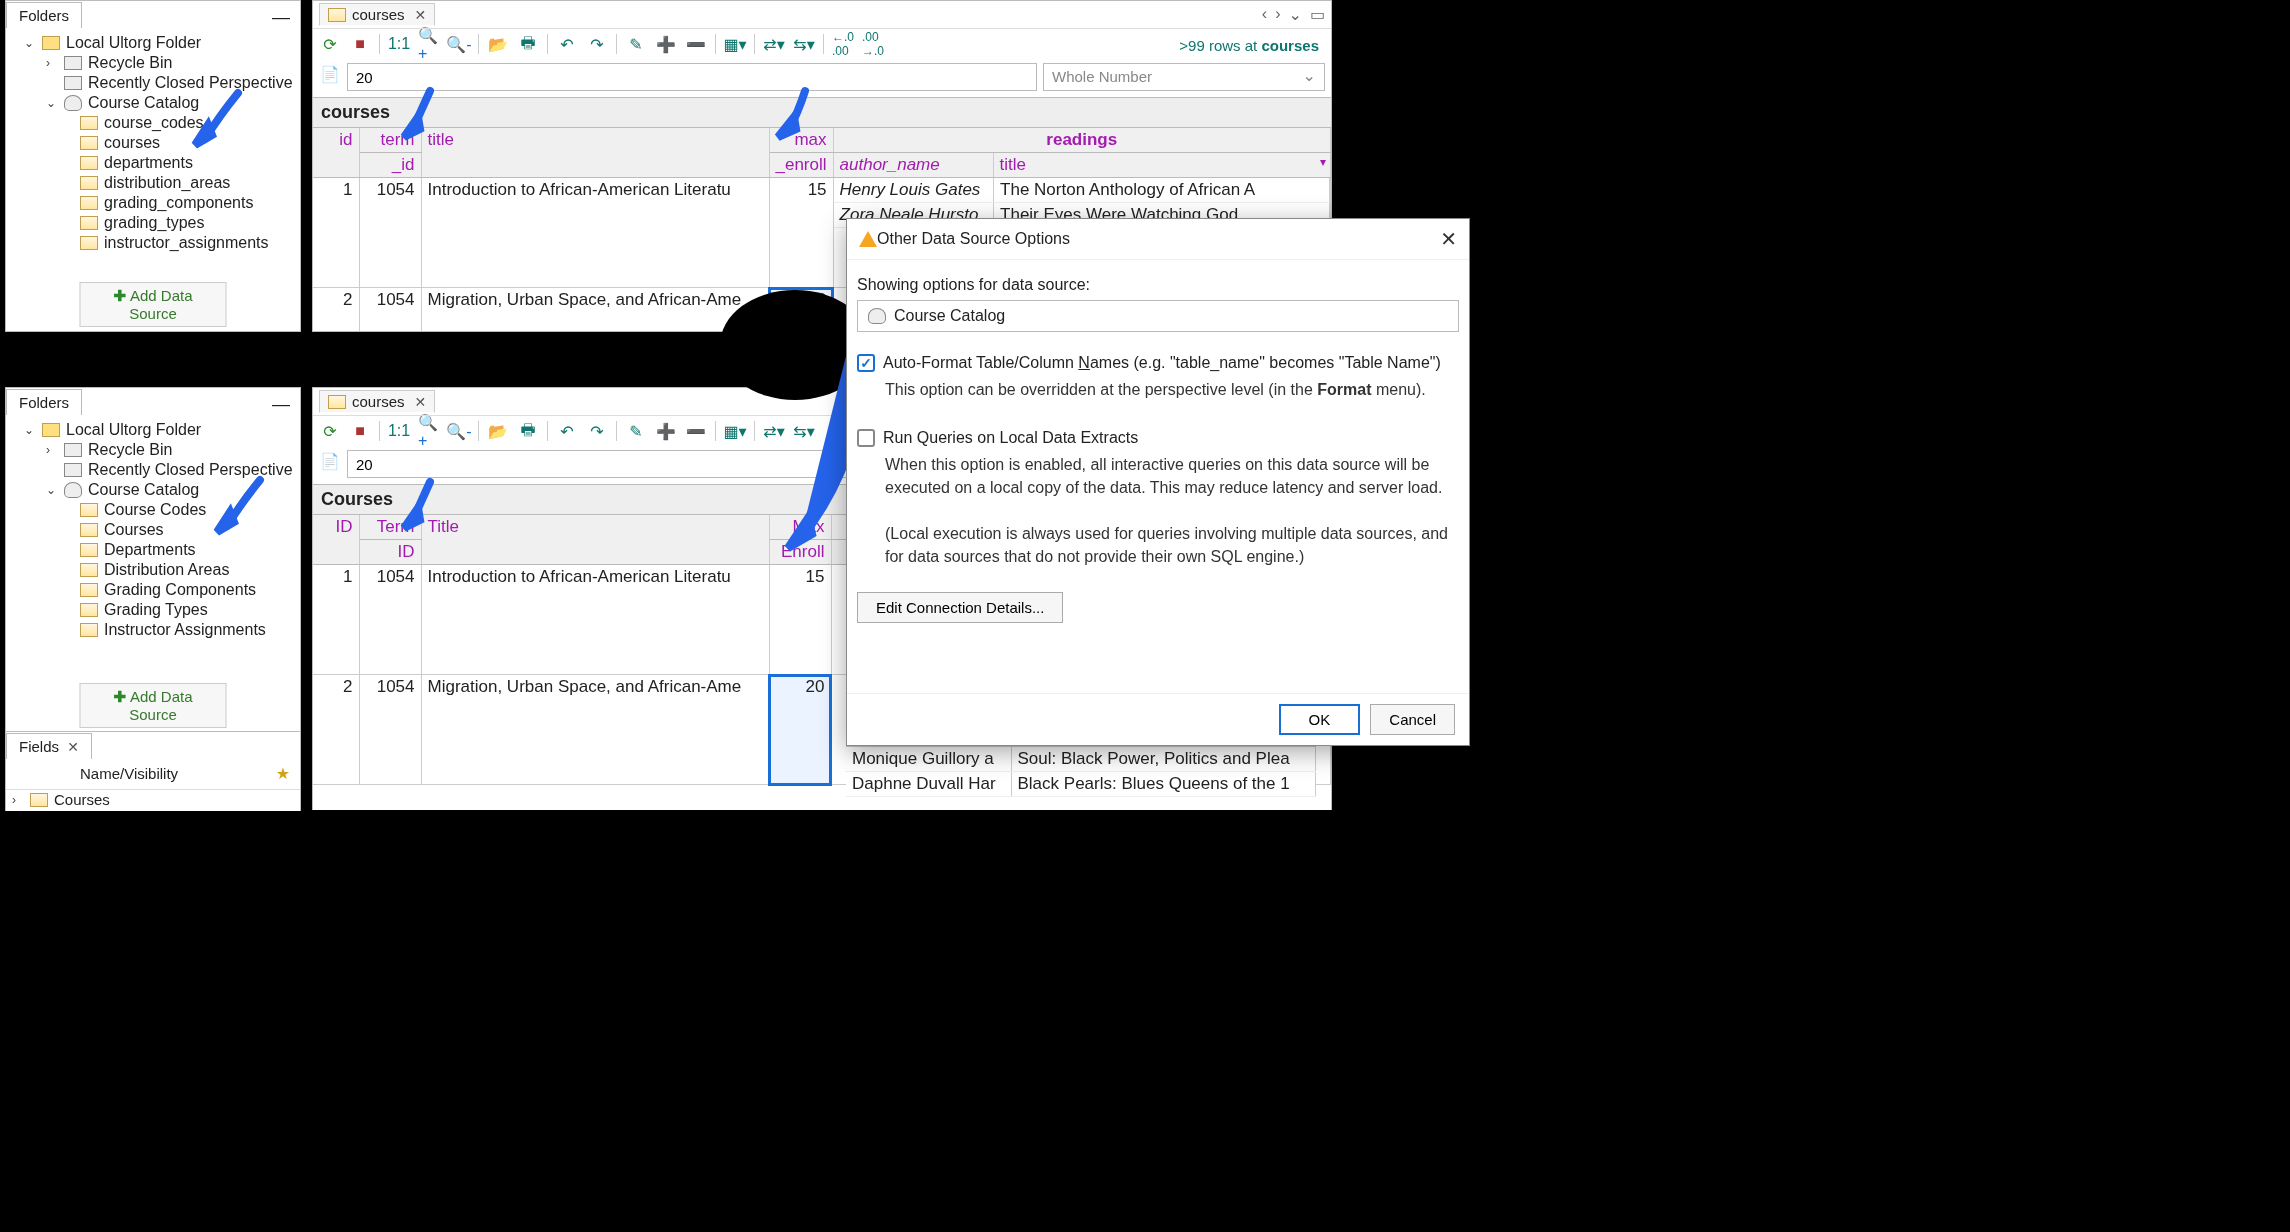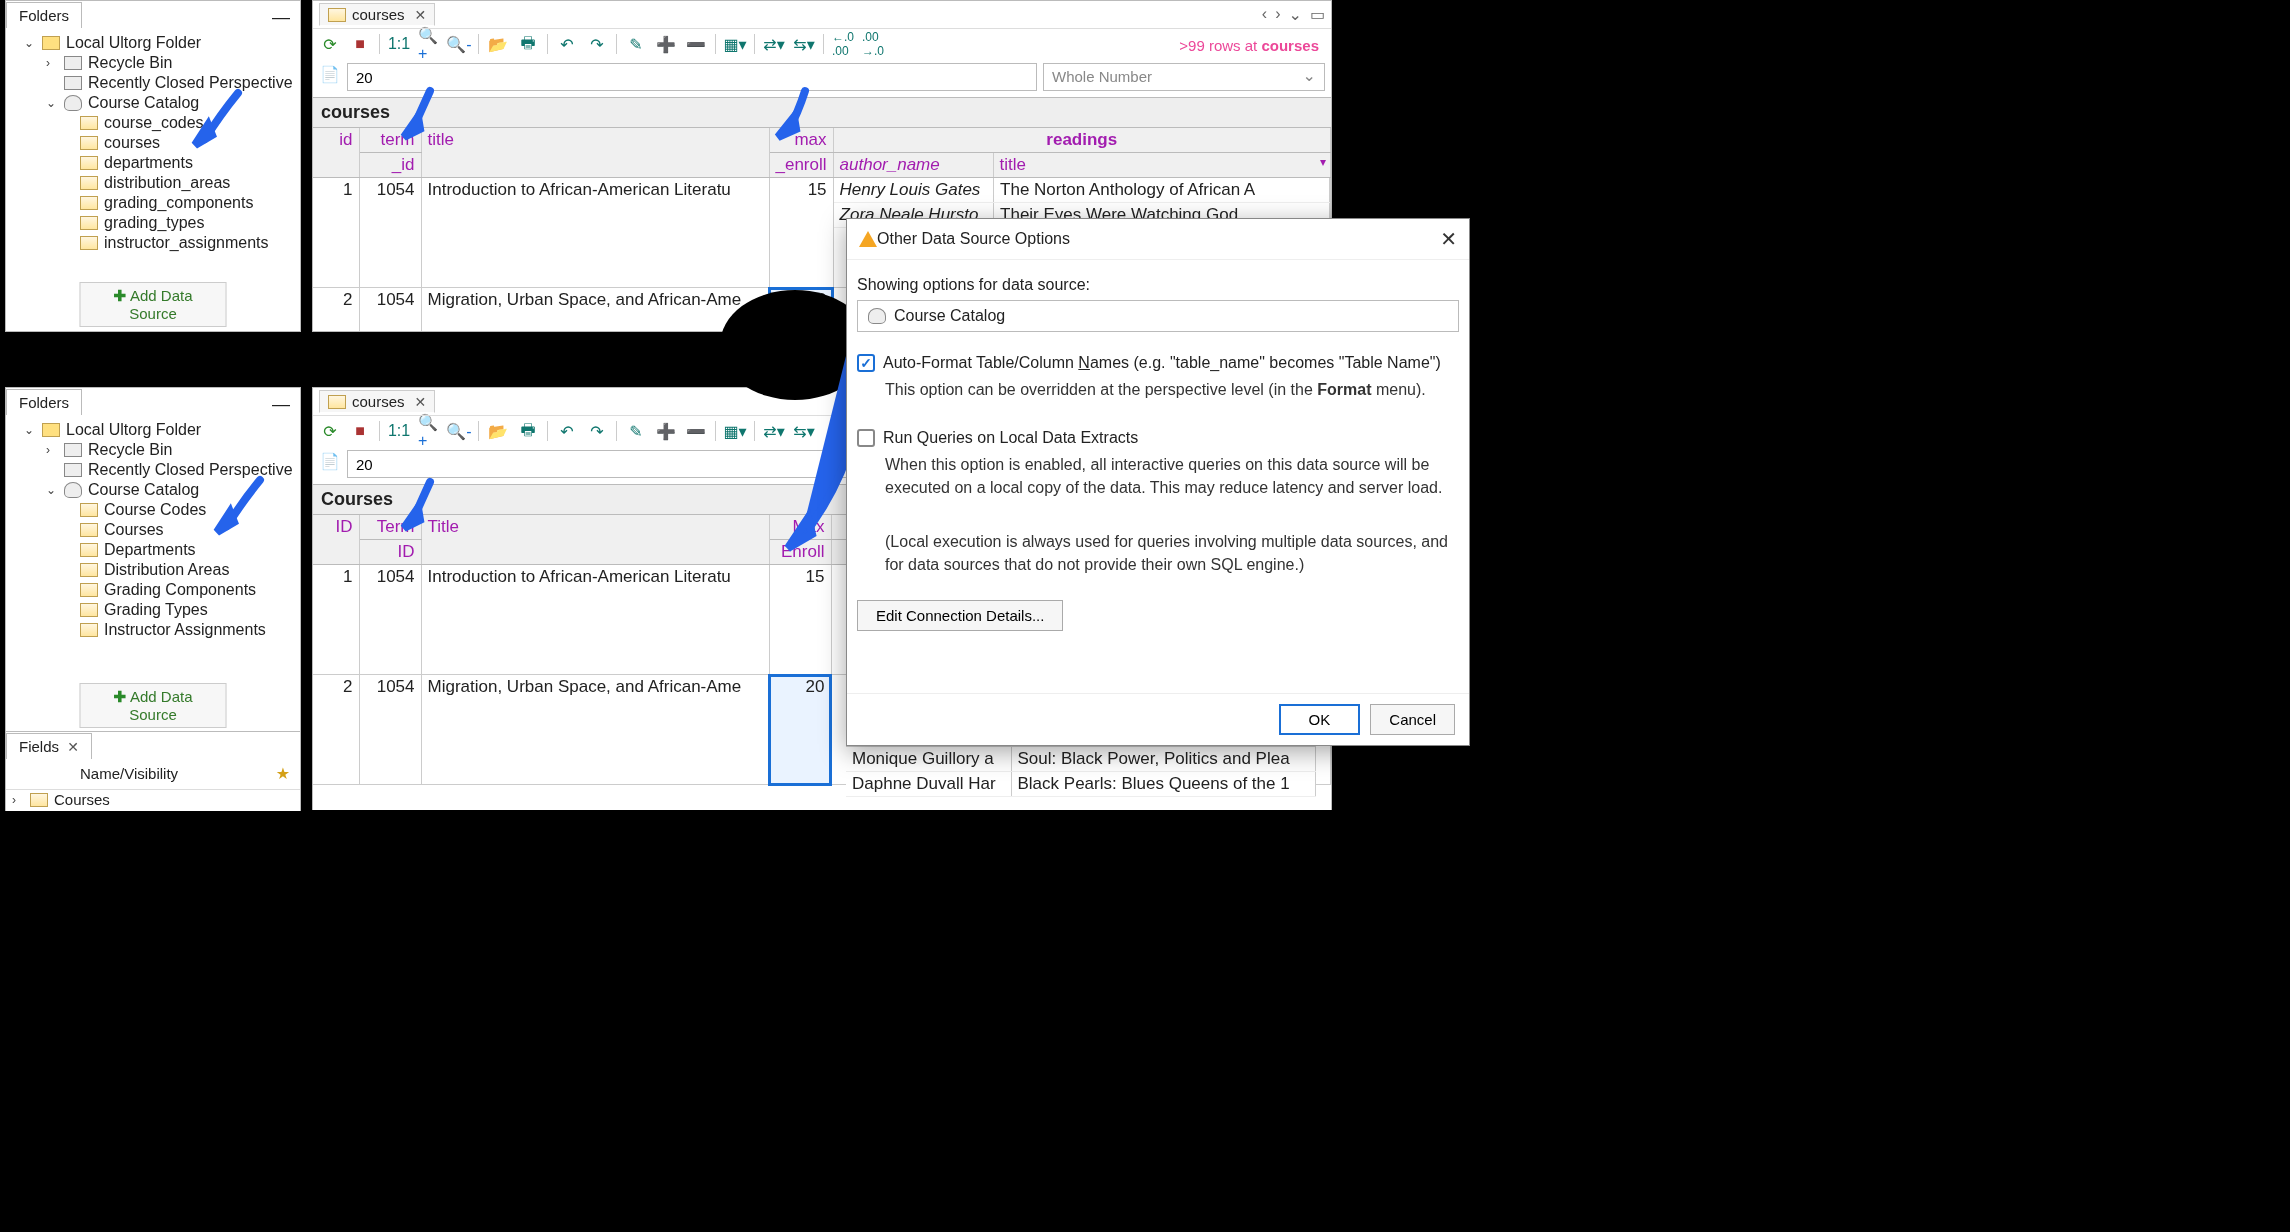--- a/index.html
+++ b/index.html
@@ -134,21 +134,21 @@
     color: #0f766e;
   }
   .tb-icon.refresh { color:#2a8a2a;}
   .tb-icon.stop { color:#a33; }
   .tb-sep { width:1px; height:20px; background:#ccc; }
   .row-status {
     position: absolute;
     right: 12px;
     top: 36px;
     font-size: 15px;
-    color: #ec4899;
+    color: #0f766e;
   }
   .row-status b { font-weight: bold; }
   .cell-edit-row {
     display:flex; gap:6px; padding:4px 6px 6px;
   }
   .cell-edit-input {
     flex: 1 1 auto;
     border: 1px solid #bbb;
     padding: 4px 8px;
     text-align: left;
@@ -656,21 +656,21 @@
     </div>
     <div class="opt-desc">
       <span>This option can be overridden at the perspective level (in the </span><b>Format</b><span> menu).</span>
     </div>
     <div style="height:28px"></div>
     <div style="display:flex;gap:8px;align-items:flex-start">
       <span class="chk unchecked">✓</span>
       <span>Run Queries on Local Data Extracts</span>
     </div>
     <div class="opt-desc">When this option is enabled, all interactive queries on this data source will be executed on a local copy of the data. This may reduce latency and server load.</div>
-    <div class="opt-desc" style="margin-top:30px">(Local execution is always used for queries involving multiple data sources, and for data sources that do not provide their own SQL engine.)</div>
+    <div class="opt-desc" style="margin-top:22px">(Local execution is always used for queries involving multiple data sources, and for data sources that do not provide their own SQL engine.)</div>
     <div style="height:24px"></div>
     <button class="dlg-btn">Edit Connection Details...</button>
   </div>
   <div class="dlg-footer">
     <button class="dlg-btn ok">OK</button>
     <button class="dlg-btn">Cancel</button>
   </div>
 </div>
 
 <div class="readings-overflow">

